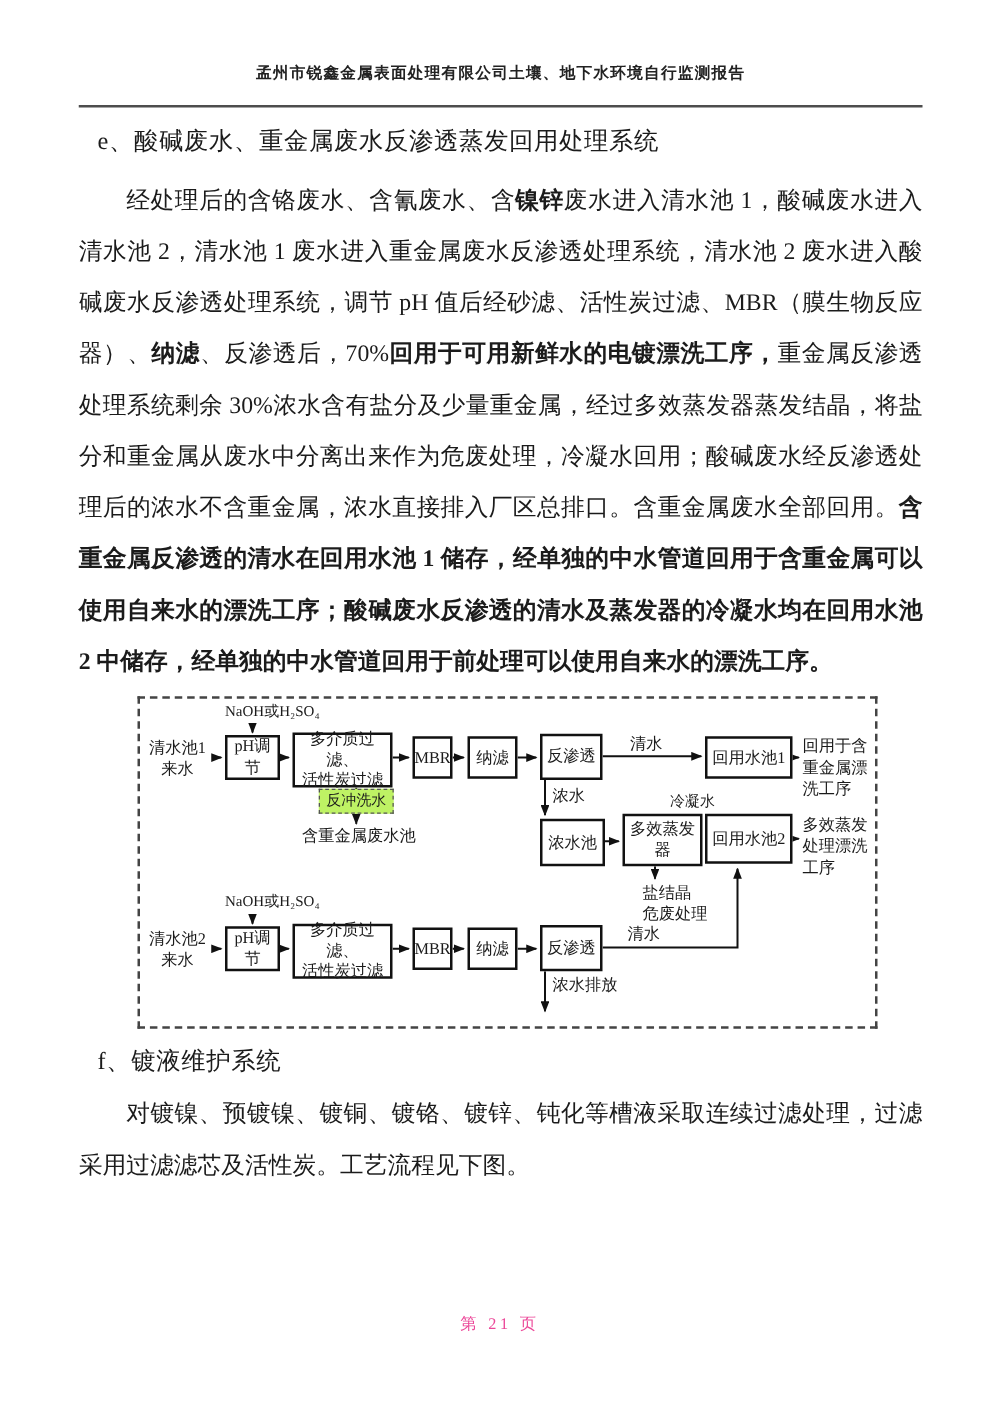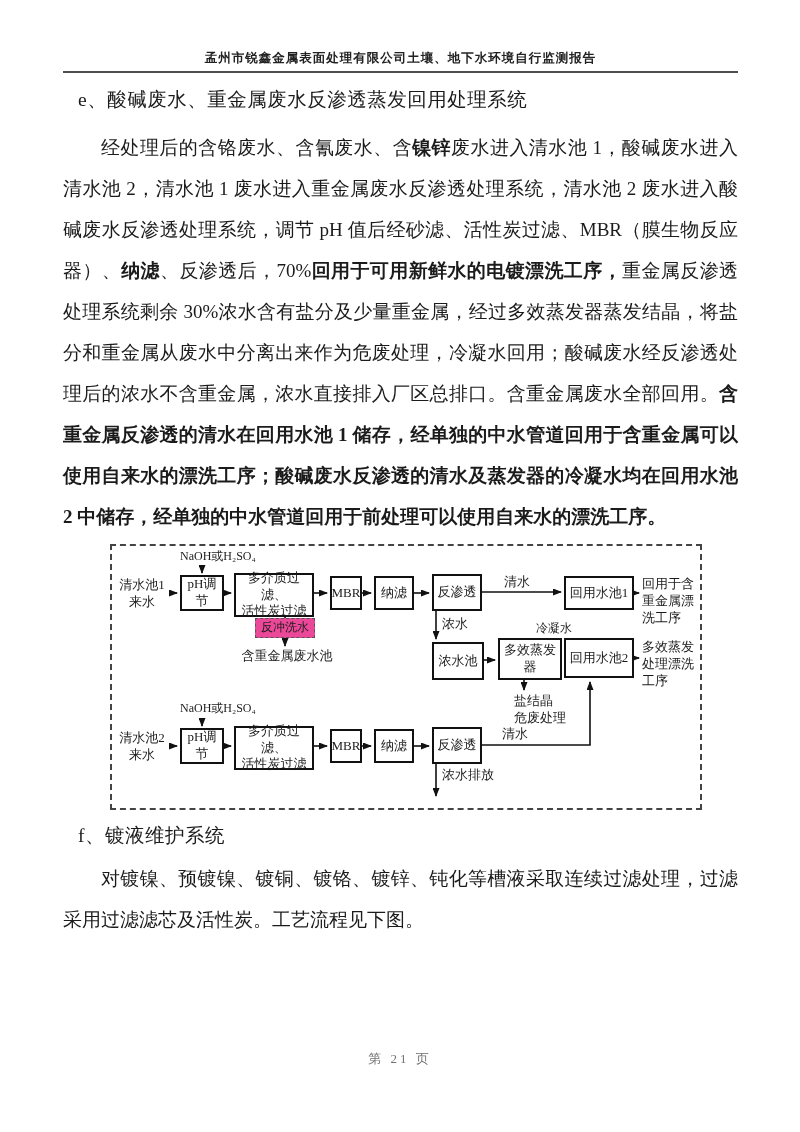--- a/index.html
+++ b/index.html
@@ -12,21 +12,21 @@
     font-family: "Liberation Serif", "DejaVu Serif", serif;
     padding: 50px 62px 0 63px;
     overflow: hidden;
   }
   .doc-header {
     text-align: center;
     font-size: 12.5px;
     font-weight: 700;
     letter-spacing: 1px;
     color: #222;
-    padding-bottom: 4px;
+    padding-bottom: 17px;
     border-bottom: 2px solid #4d4d4d;
   }
   h2.sec-heading {
     font-size: 19.5px;
     font-weight: 400;
     padding-left: 15px;
     margin-top: 13px;
     letter-spacing: 0.5px;
   }
   h2.sec-heading-f { margin-top: 12px; }
@@ -65,30 +65,30 @@
   }
   .dlabel {
     position: absolute;
     font-size: 13px; line-height: 1.3;
     white-space: pre-line;
   }
   .dlabel.small { font-size: 12px; }
   .dlabel.center { text-align: center; }
   .dlabel.dashedbox {
     border: 1px dashed #555;
-    background: #ec4899;
+    background: #bef264;
     padding: 1px 3px;
     text-align: center;
   }
   .page-footer {
     position: absolute;
     left: 0; top: 1050px; width: 800px;
     text-align: center;
     font-size: 13px;
-    color: #737373;
+    color: #ec4899;
     letter-spacing: 3px;
   }
 </style>
 </head>
 <body>
 
 <div class="page">
 
   <div class="doc-header">孟州市锐鑫金属表面处理有限公司土壤、地下水环境自行监测报告</div>
 

